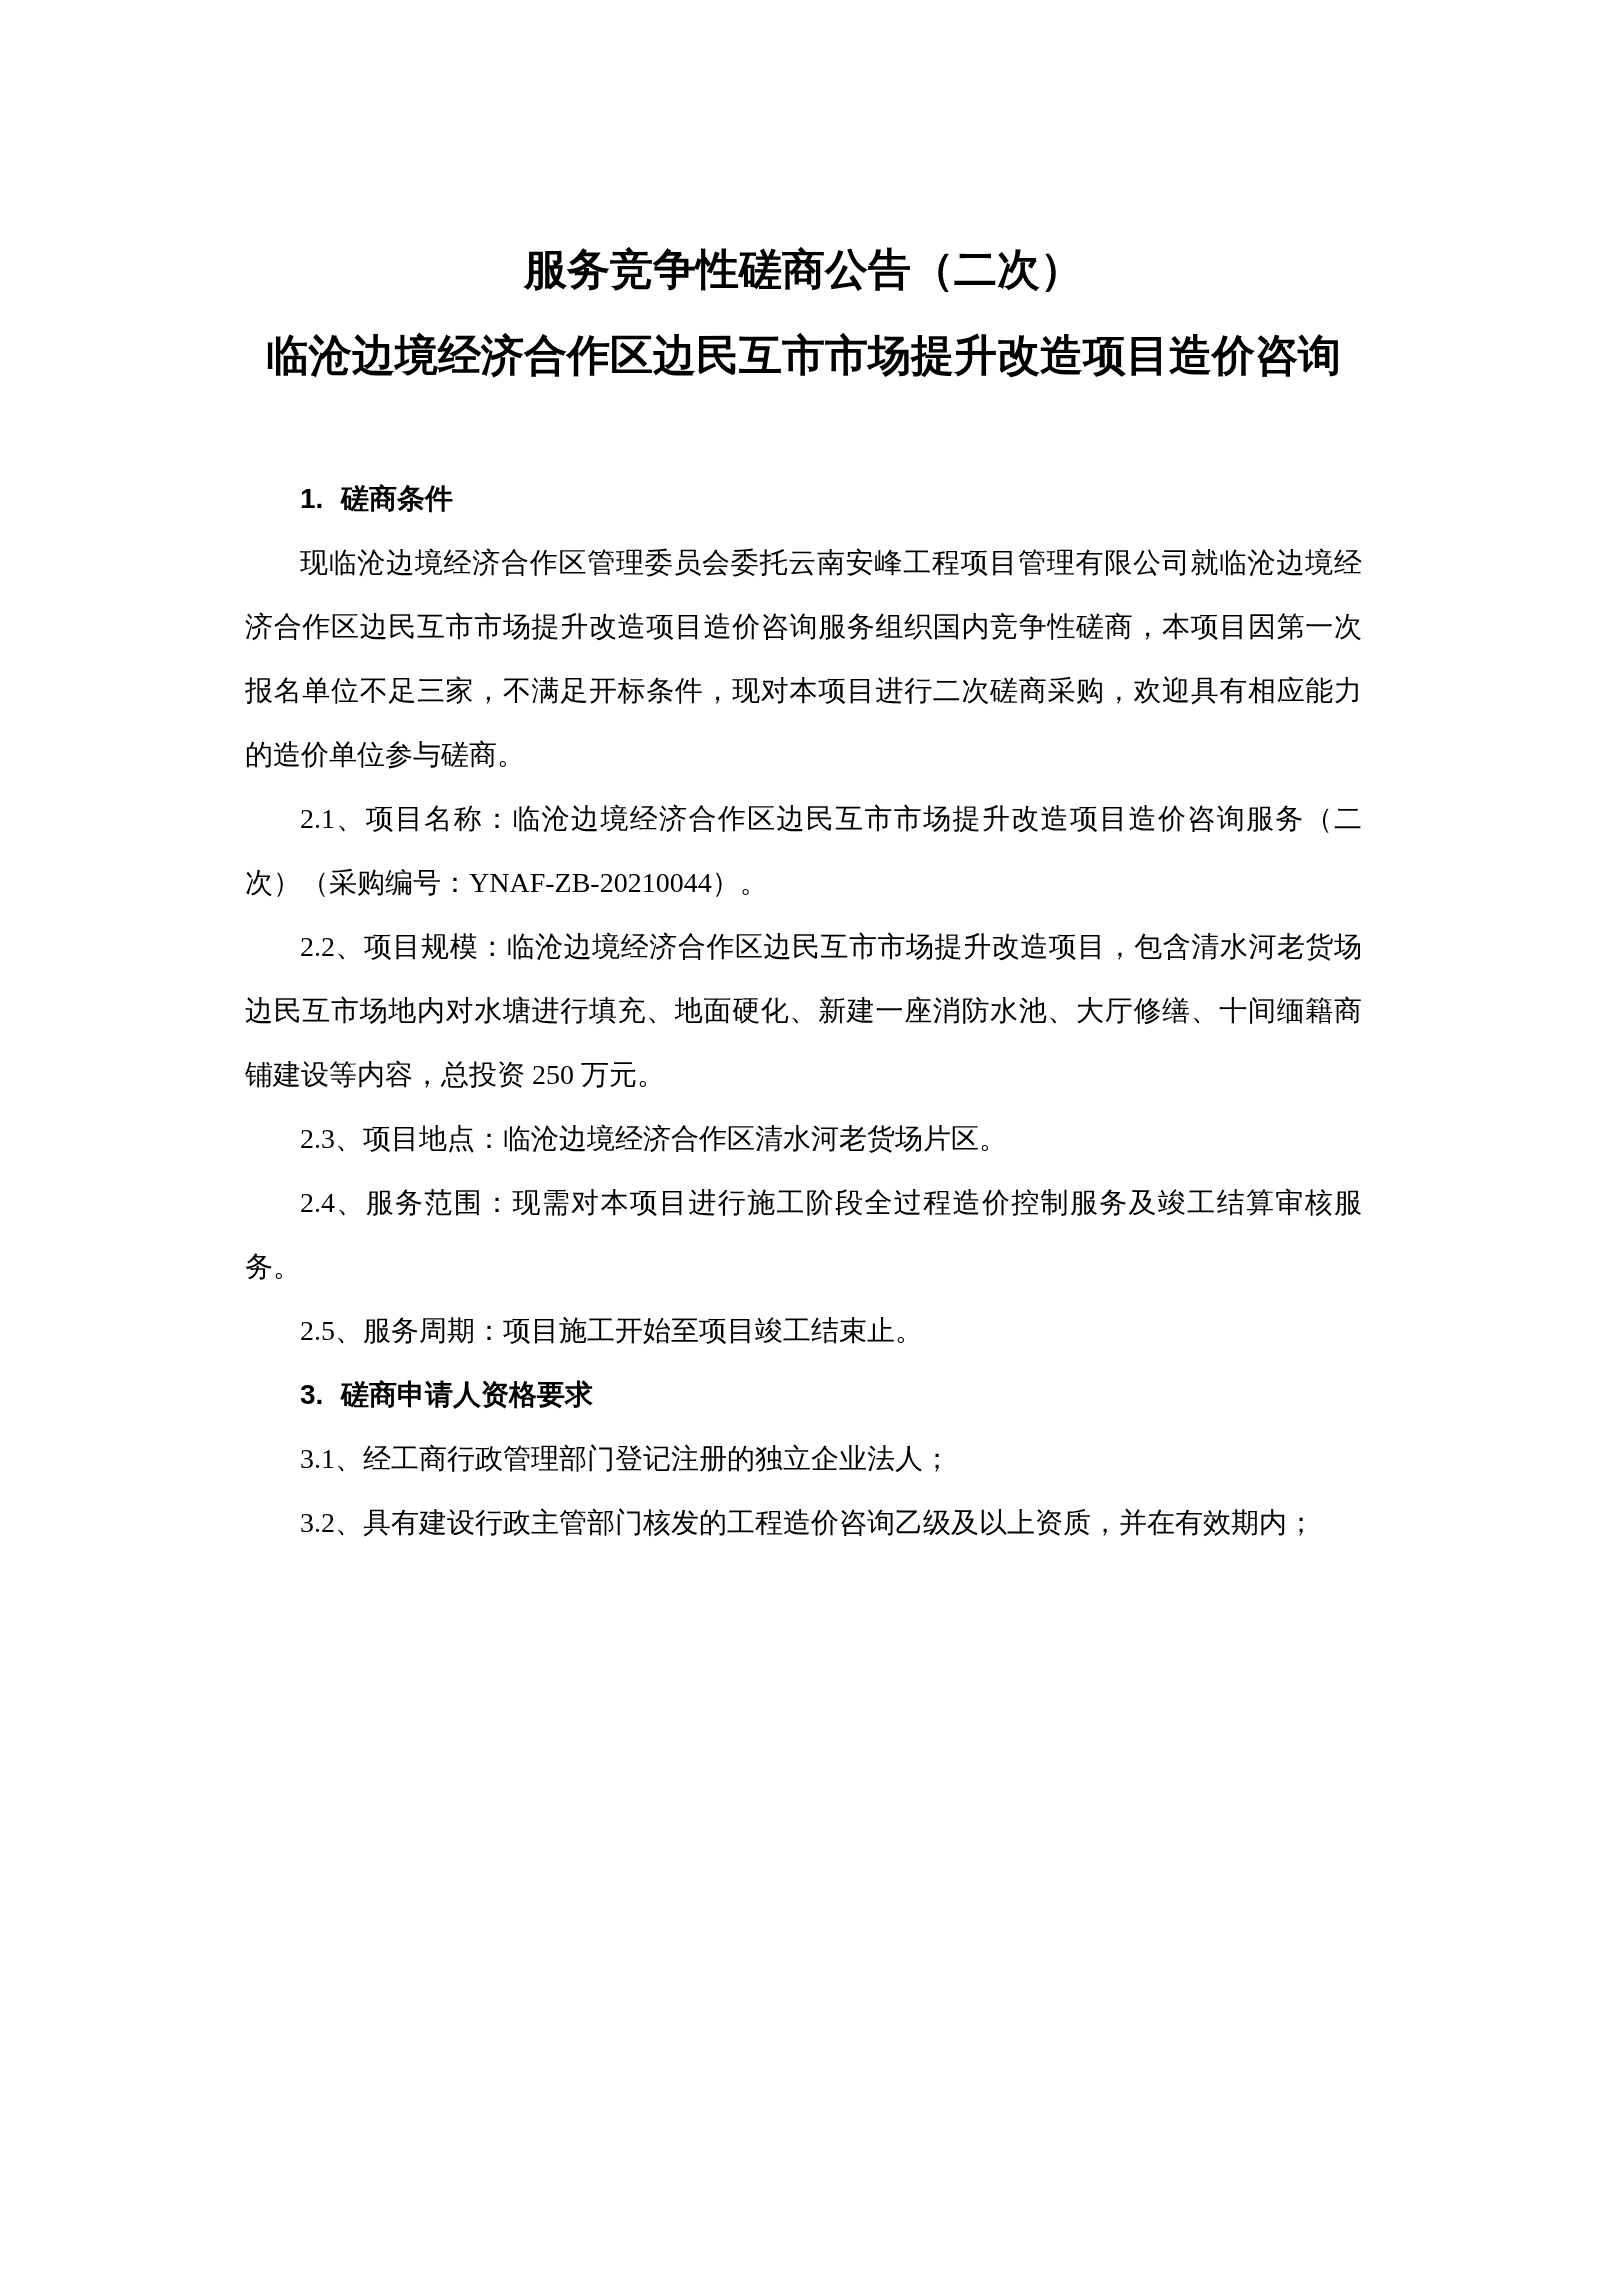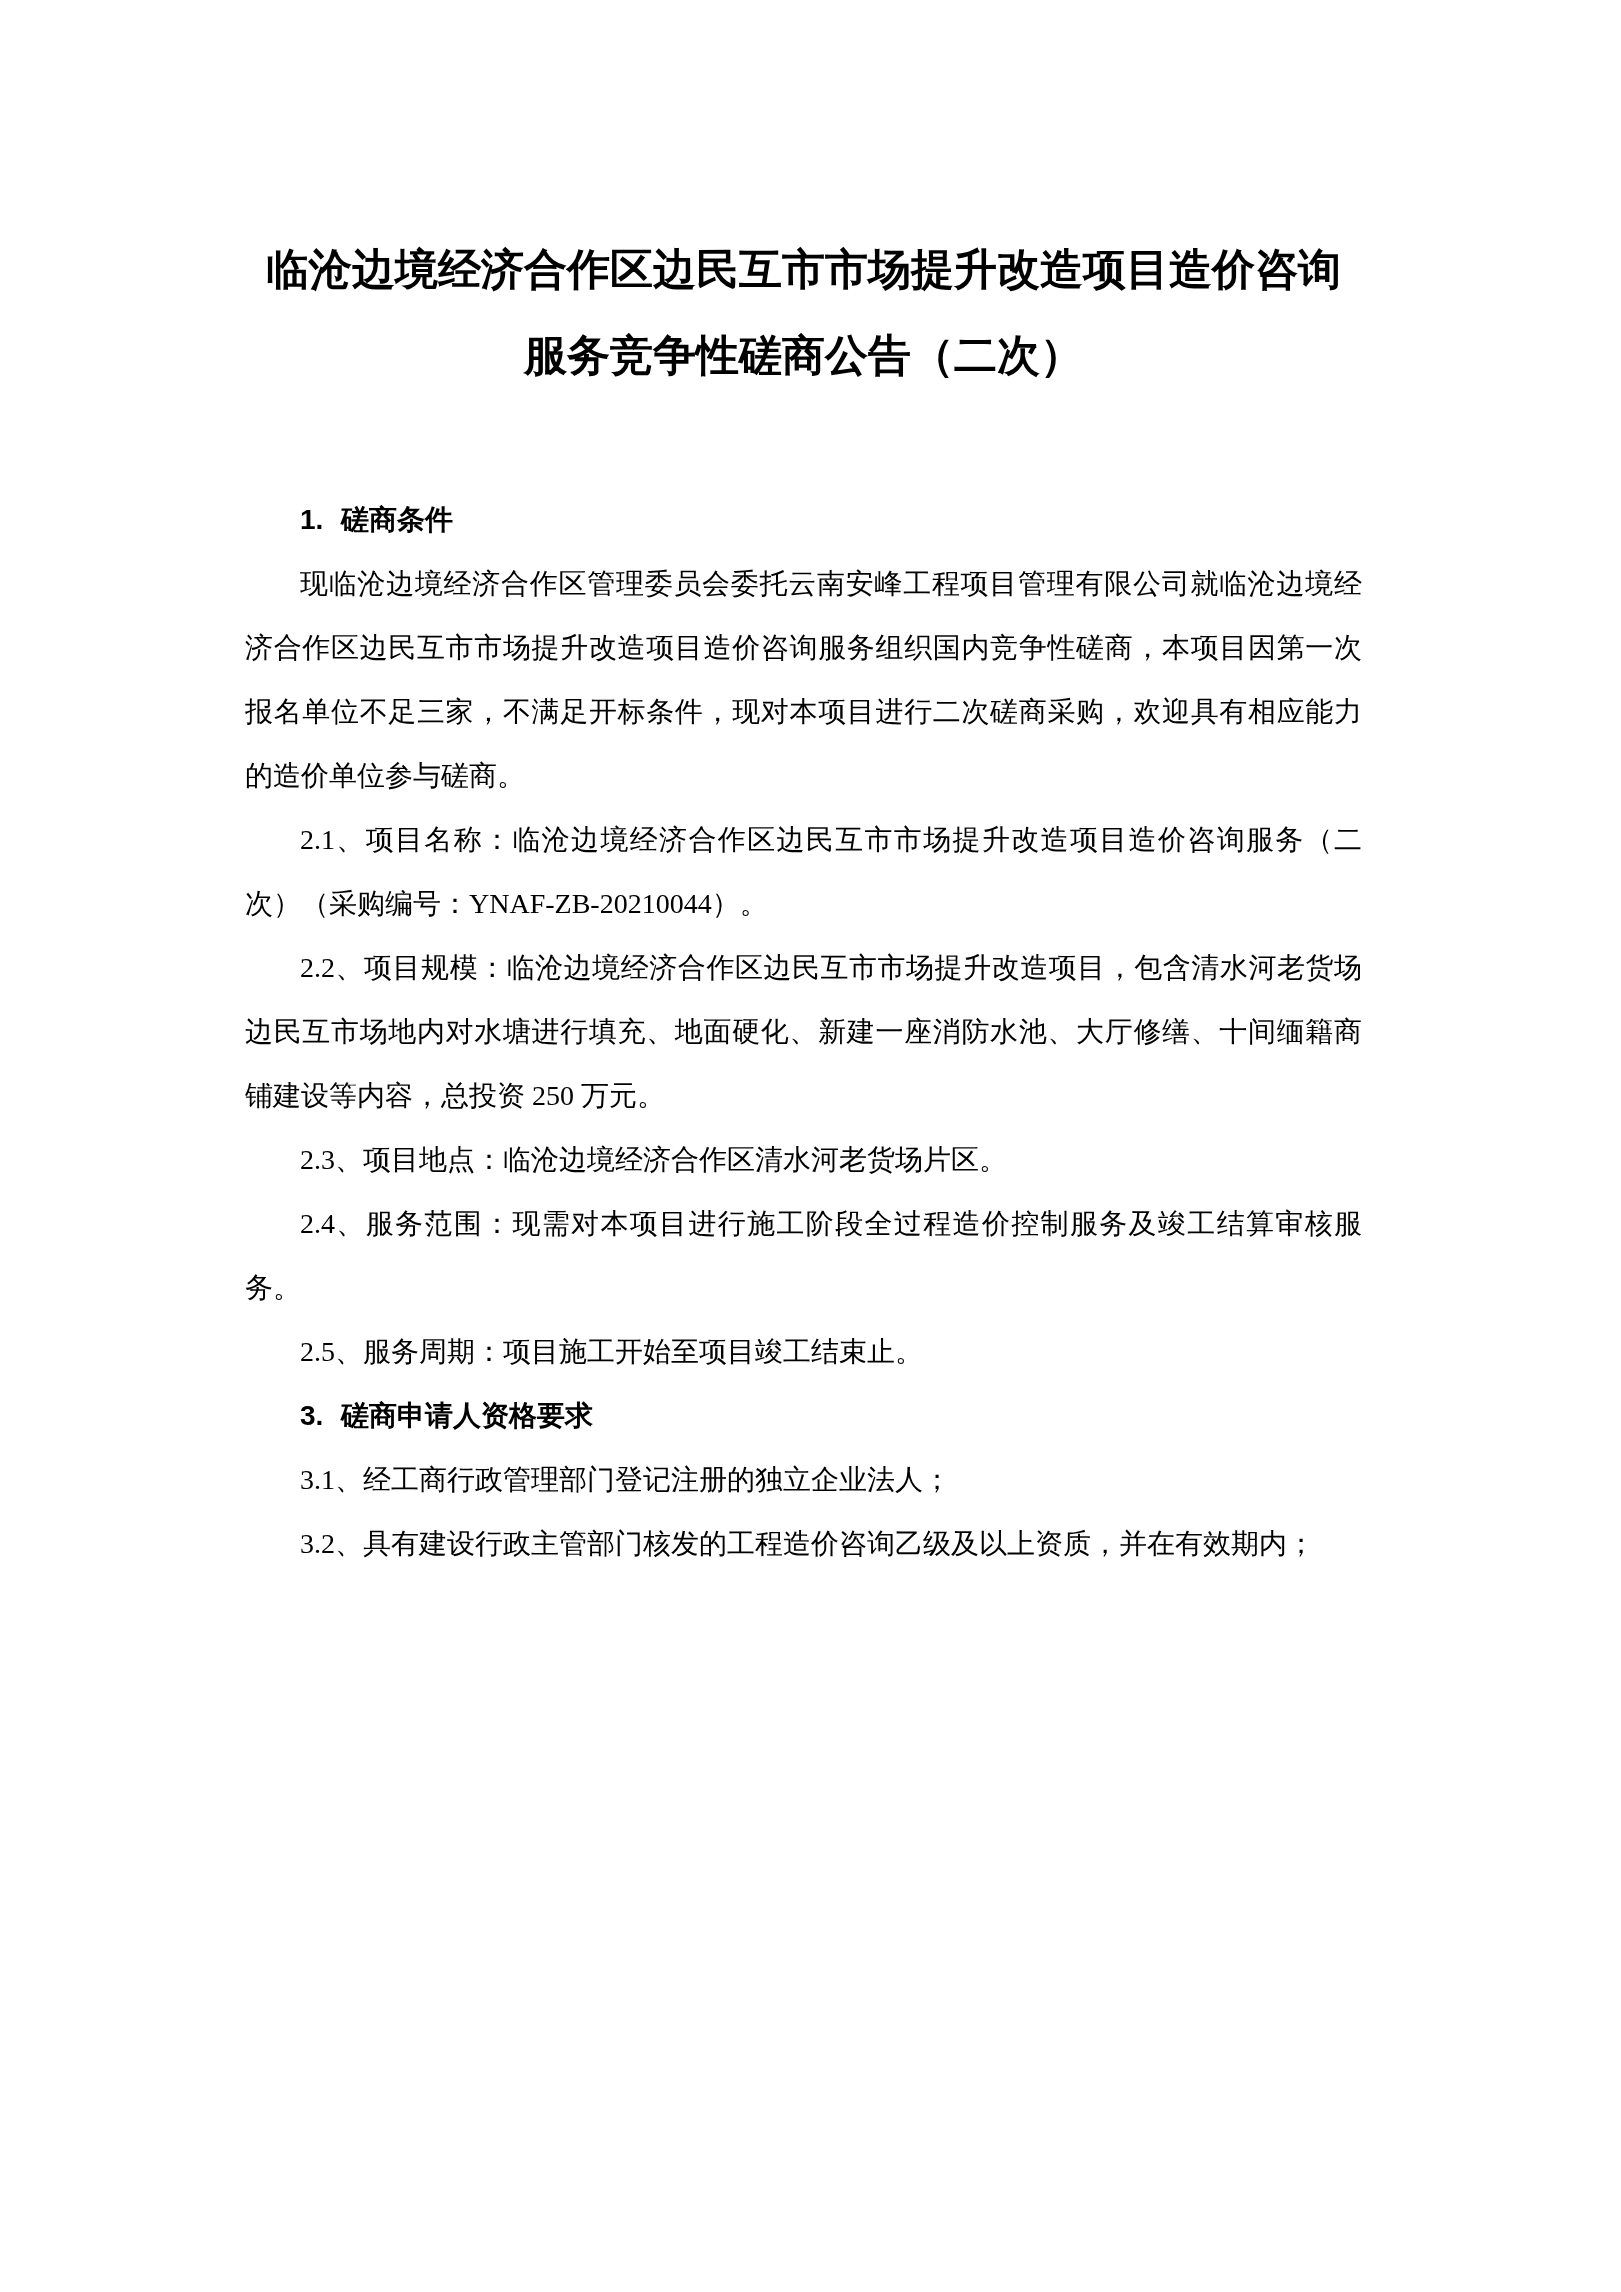--- a/index.html
+++ b/index.html
@@ -18,21 +18,21 @@
     left: 245px;
     width: 1117px;
     text-align: center;
     font-weight: bold;
     font-size: 43px;
     line-height: 86px;
     font-family: "Liberation Serif", "DejaVu Serif", serif;
   }
   .doc-body {
     position: absolute;
-    top: 488px;
+    top: 467px;
     left: 245px;
     width: 1117px;
     font-size: 28px;
     line-height: 64px;
     text-align: justify;
     word-break: normal;
     line-break: auto;
   }
   .sec-heading {
     font-weight: bold;
@@ -45,22 +45,22 @@
     margin: 0;
     text-indent: 55px;
   }
 </style>
 </head>
 <body>
 
 <div class="page">
 
   <div class="doc-title">
+    <div>服务竞争性磋商公告（二次）</div>
     <div>临沧边境经济合作区边民互市市场提升改造项目造价咨询</div>
-    <div>服务竞争性磋商公告（二次）</div>
   </div>
 
   <div class="doc-body">
 
     <div class="sec-heading">
       <span class="num">1.</span><span>磋商条件</span>
     </div>
     <p class="para">现临沧边境经济合作区管理委员会委托云南安峰工程项目管理有限公司就临沧边境经济合作区边民互市市场提升改造项目造价咨询服务组织国内竞争性磋商，本项目因第一次报名单位不足三家，不满足开标条件，现对本项目进行二次磋商采购，欢迎具有相应能力的造价单位参与磋商。</p>
 
     <p class="para">2.1、项目名称：临沧边境经济合作区边民互市市场提升改造项目造价咨询服务（二次）（采购编号：YNAF-ZB-20210044）。</p>

